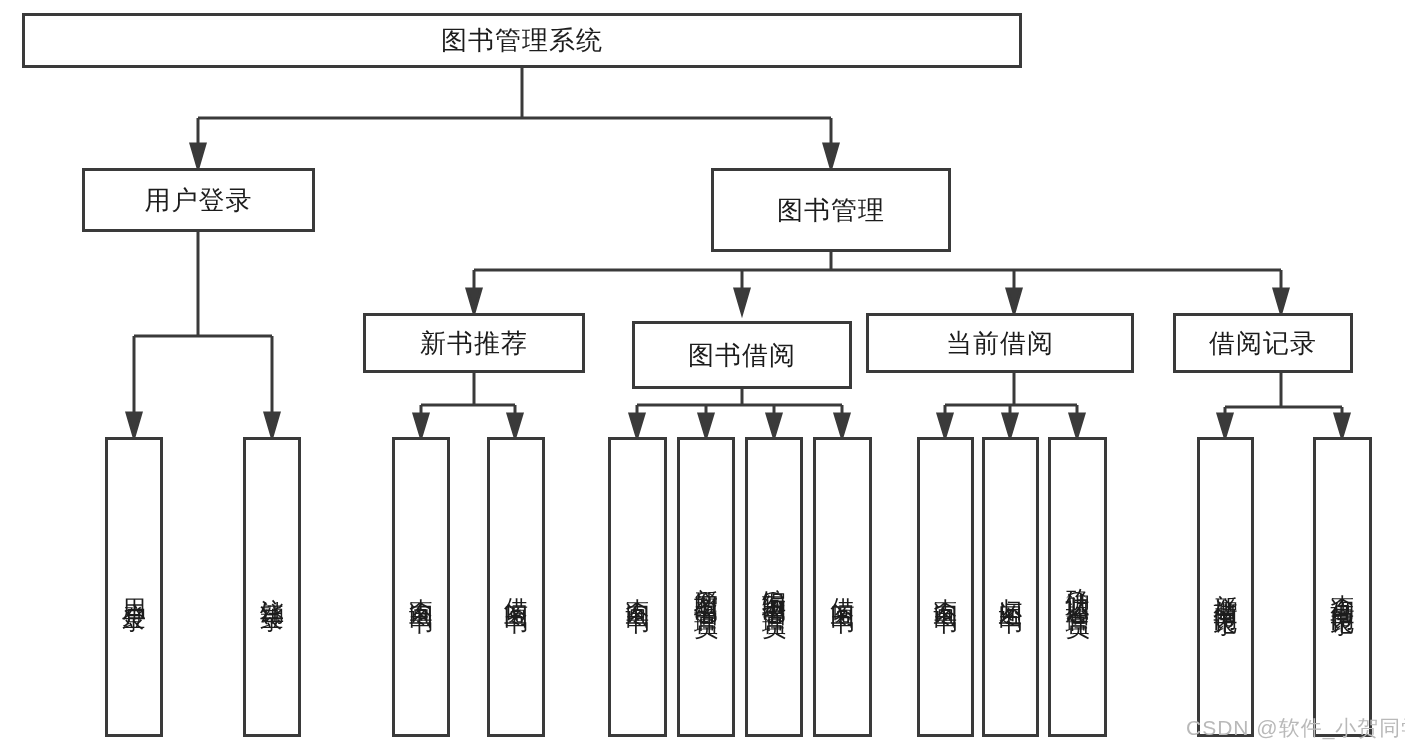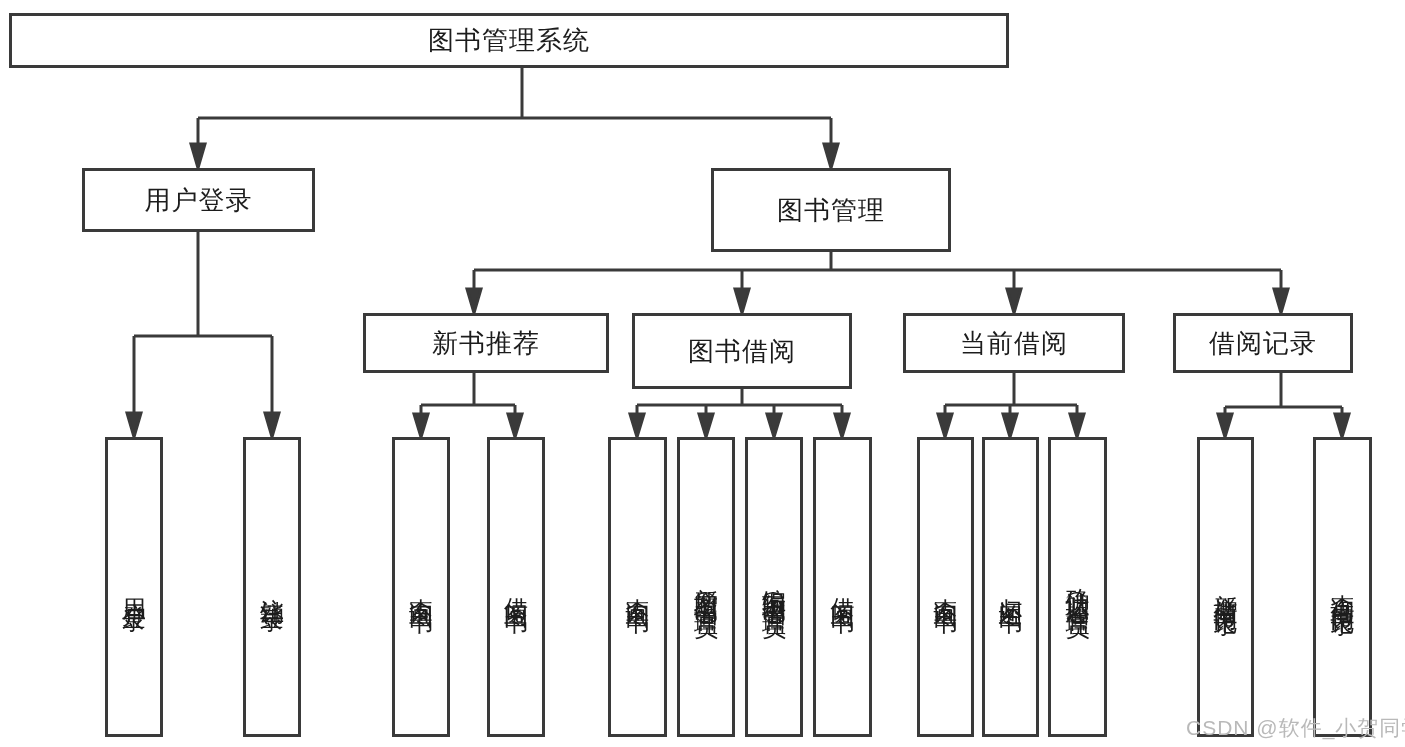--- a/index.html
+++ b/index.html
@@ -120,38 +120,38 @@
         <line x1="1281" y1="373" x2="1281" y2="407"></line>
         <line x1="1225" y1="407" x2="1342" y2="407"></line>
         <line x1="1225" y1="407" x2="1225" y2="416"></line>
         <polygon points="1218,414 1232,414 1225,437"></polygon>
         <line x1="1342" y1="407" x2="1342" y2="416"></line>
         <polygon points="1335,414 1349,414 1342,437"></polygon>
       </g>
     </g>
   </svg>
 
-  <div class="box" style="left:9px;top:13px;width:1000px;height:55px">
+  <div class="box" style="left:22px;top:13px;width:1000px;height:55px">
     <span class="lbl">图书管理系统</span>
   </div>
 
   <div class="box" style="left:82px;top:168px;width:233px;height:64px">
     <span class="lbl">用户登录</span>
   </div>
   <div class="box" style="left:711px;top:168px;width:240px;height:84px">
     <span class="lbl">图书管理</span>
   </div>
 
-  <div class="box" style="left:363px;top:313px;width:246px;height:60px">
+  <div class="box" style="left:363px;top:313px;width:222px;height:60px">
     <span class="lbl">新书推荐</span>
   </div>
-  <div class="box" style="left:632px;top:313px;width:220px;height:76px">
+  <div class="box" style="left:632px;top:321px;width:220px;height:68px">
     <span class="lbl">图书借阅</span>
   </div>
-  <div class="box" style="left:903px;top:313px;width:222px;height:60px">
+  <div class="box" style="left:866px;top:313px;width:268px;height:60px">
     <span class="lbl">当前借阅</span>
   </div>
   <div class="box" style="left:1173px;top:313px;width:180px;height:60px">
     <span class="lbl">借阅记录</span>
   </div>
 
   <div class="box leaf" style="left:105px;top:437px;width:58px;height:300px">
     <span class="lbl">用户登录</span>
   </div>
   <div class="box leaf" style="left:243px;top:437px;width:58px;height:300px">

